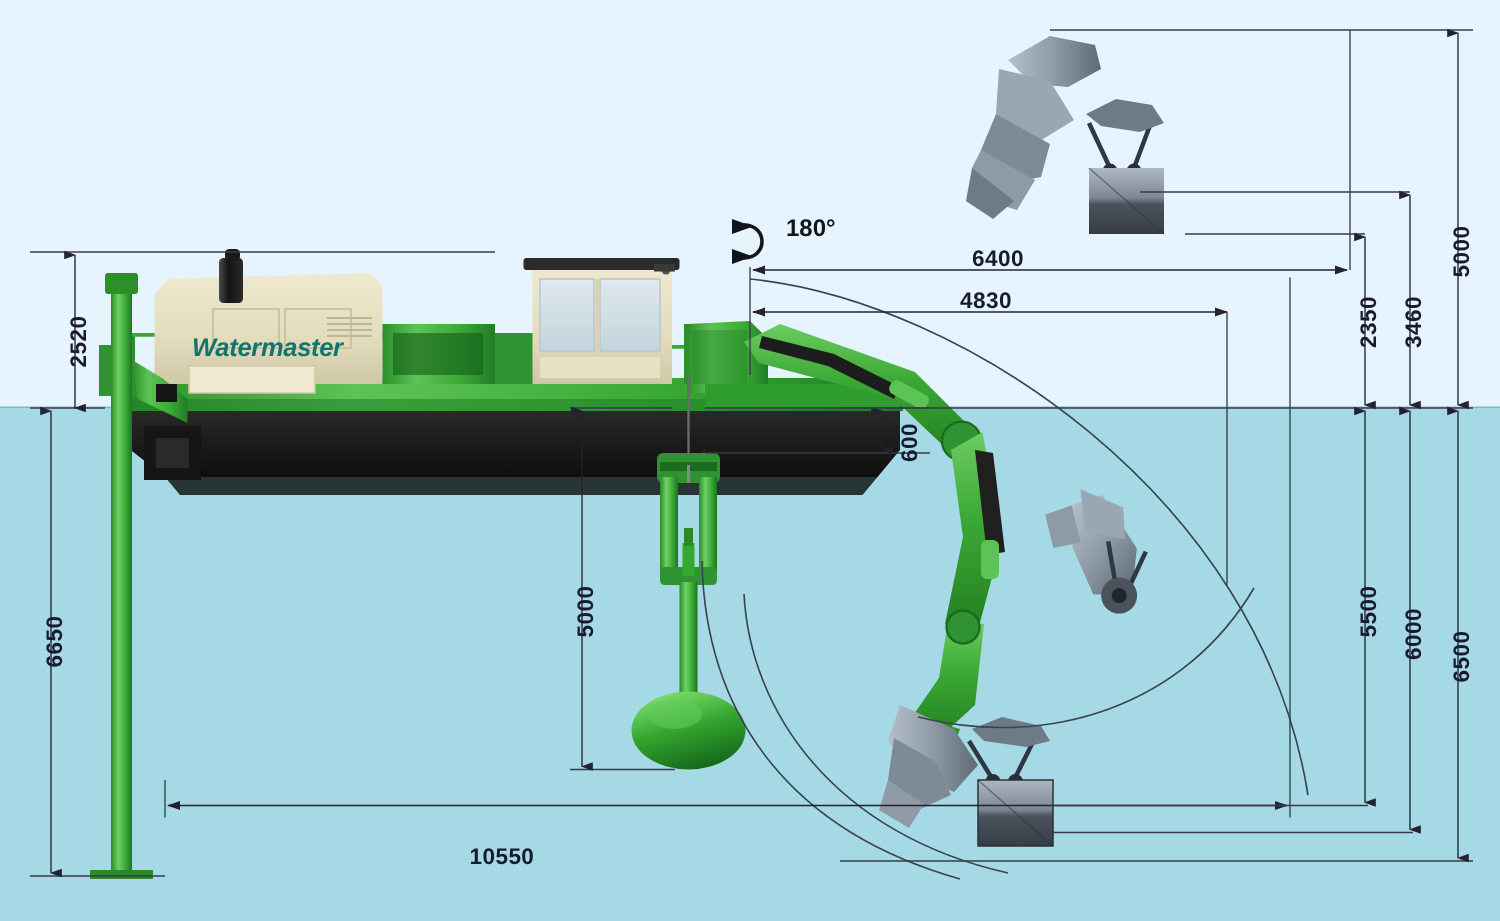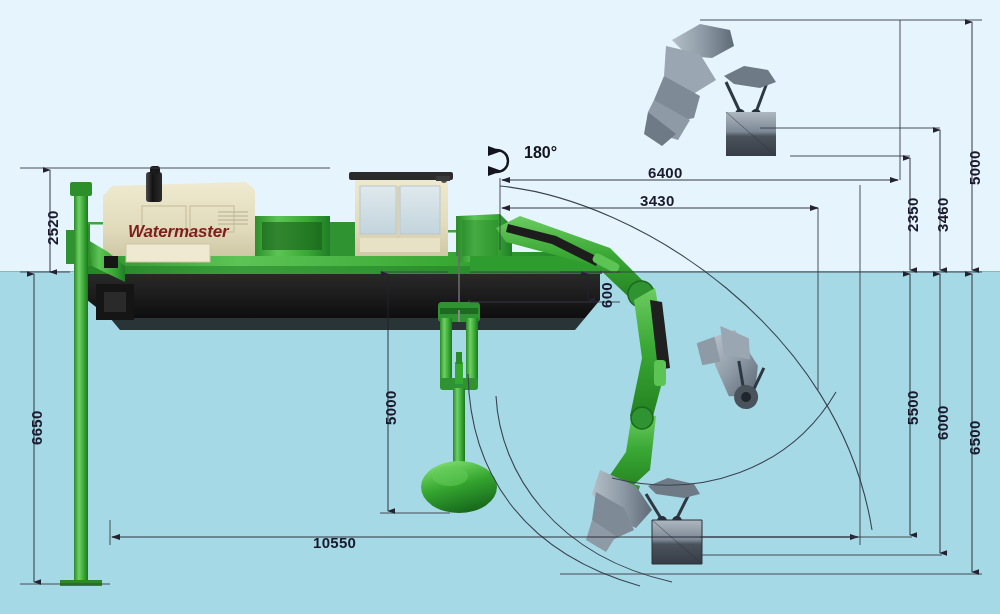--- a/index.html
+++ b/index.html
@@ -27,21 +27,21 @@
   }
   .dim.vert{transform-origin:0 0;transform:rotate(-90deg);}
   .ang{
     position:absolute;font-family:"Liberation Sans", sans-serif;
     font-size:16px;font-weight:bold;color:#14141e;white-space:nowrap;
   }
   .brand{
     position:absolute;
     font-family:"Liberation Sans", sans-serif;
     font-weight:bold;font-style:italic;font-size:17px;
-    color:#7f1d1d;white-space:nowrap;letter-spacing:-.2px;
+    color:#0f766e;white-space:nowrap;letter-spacing:-.2px;
   }
 </style>
 </head>
 <body>
 
 <div id="stage">
 
   <div class="sky"></div>
   <div class="water"></div>
   <div class="waterline"></div>
@@ -317,16 +317,16 @@
 
   <div class="dim vert" style="left:904px;top:232px;">2350</div>
   <div class="dim vert" style="left:934px;top:232px;">3460</div>
   <div class="dim vert" style="left:966px;top:185px;">5000</div>
 
   <div class="dim vert" style="left:904px;top:425px;">5500</div>
   <div class="dim vert" style="left:934px;top:440px;">6000</div>
   <div class="dim vert" style="left:966px;top:455px;">6500</div>
 
   <div class="dim" style="left:648px;top:164px;">6400</div>
-  <div class="dim" style="left:640px;top:192px;">3430</div>
-  <div class="dim" style="left:313px;top:534px;">10550</div>
+  <div class="dim" style="left:640px;top:192px;">4830</div>
+  <div class="dim" style="left:313px;top:563px;">10550</div>
 
 </div>
 
 </body></html>

